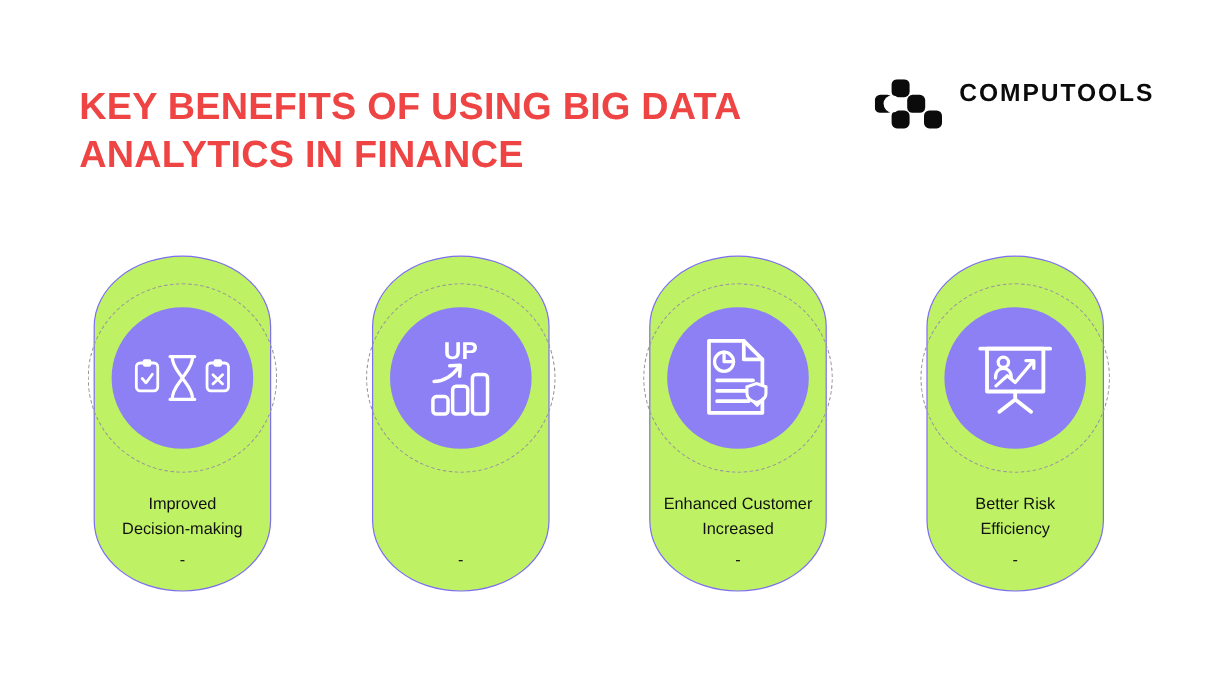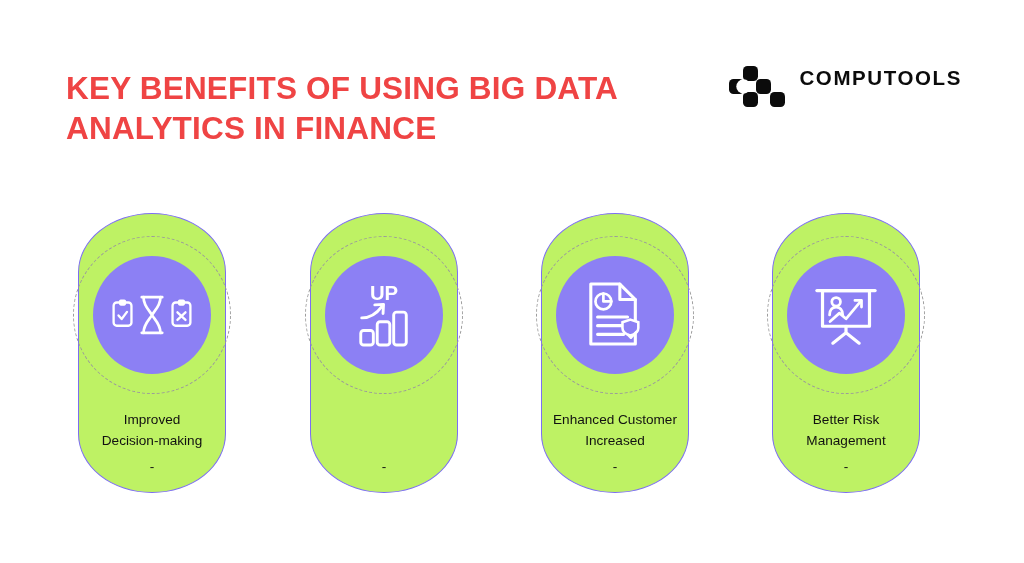--- a/index.html
+++ b/index.html
@@ -246,18 +246,18 @@
             <g fill="none" stroke="#ffffff" stroke-width="2.9" stroke-linecap="round" stroke-linejoin="round">
               <circle cx="24.5" cy="19" r="4.6"></circle>
               <path d="M17.5 33 C17.5 27 20.8 24.5 24.5 24.5 C28.2 24.5 31.5 27 31.5 33"></path>
               <path d="M18 40 L28 31 L35 37 L51 18"></path>
               <path d="M44.5 17.5 L51.5 17.5 L51.5 24.5"></path>
             </g>
           </svg>
         </span>
       </div>
       <div class="card-label">Better Risk
-Management</div>
+Efficiency</div>
       <div class="card-dash">-</div>
     </div>
 
   </div>
 </div>
 
 </body></html>

